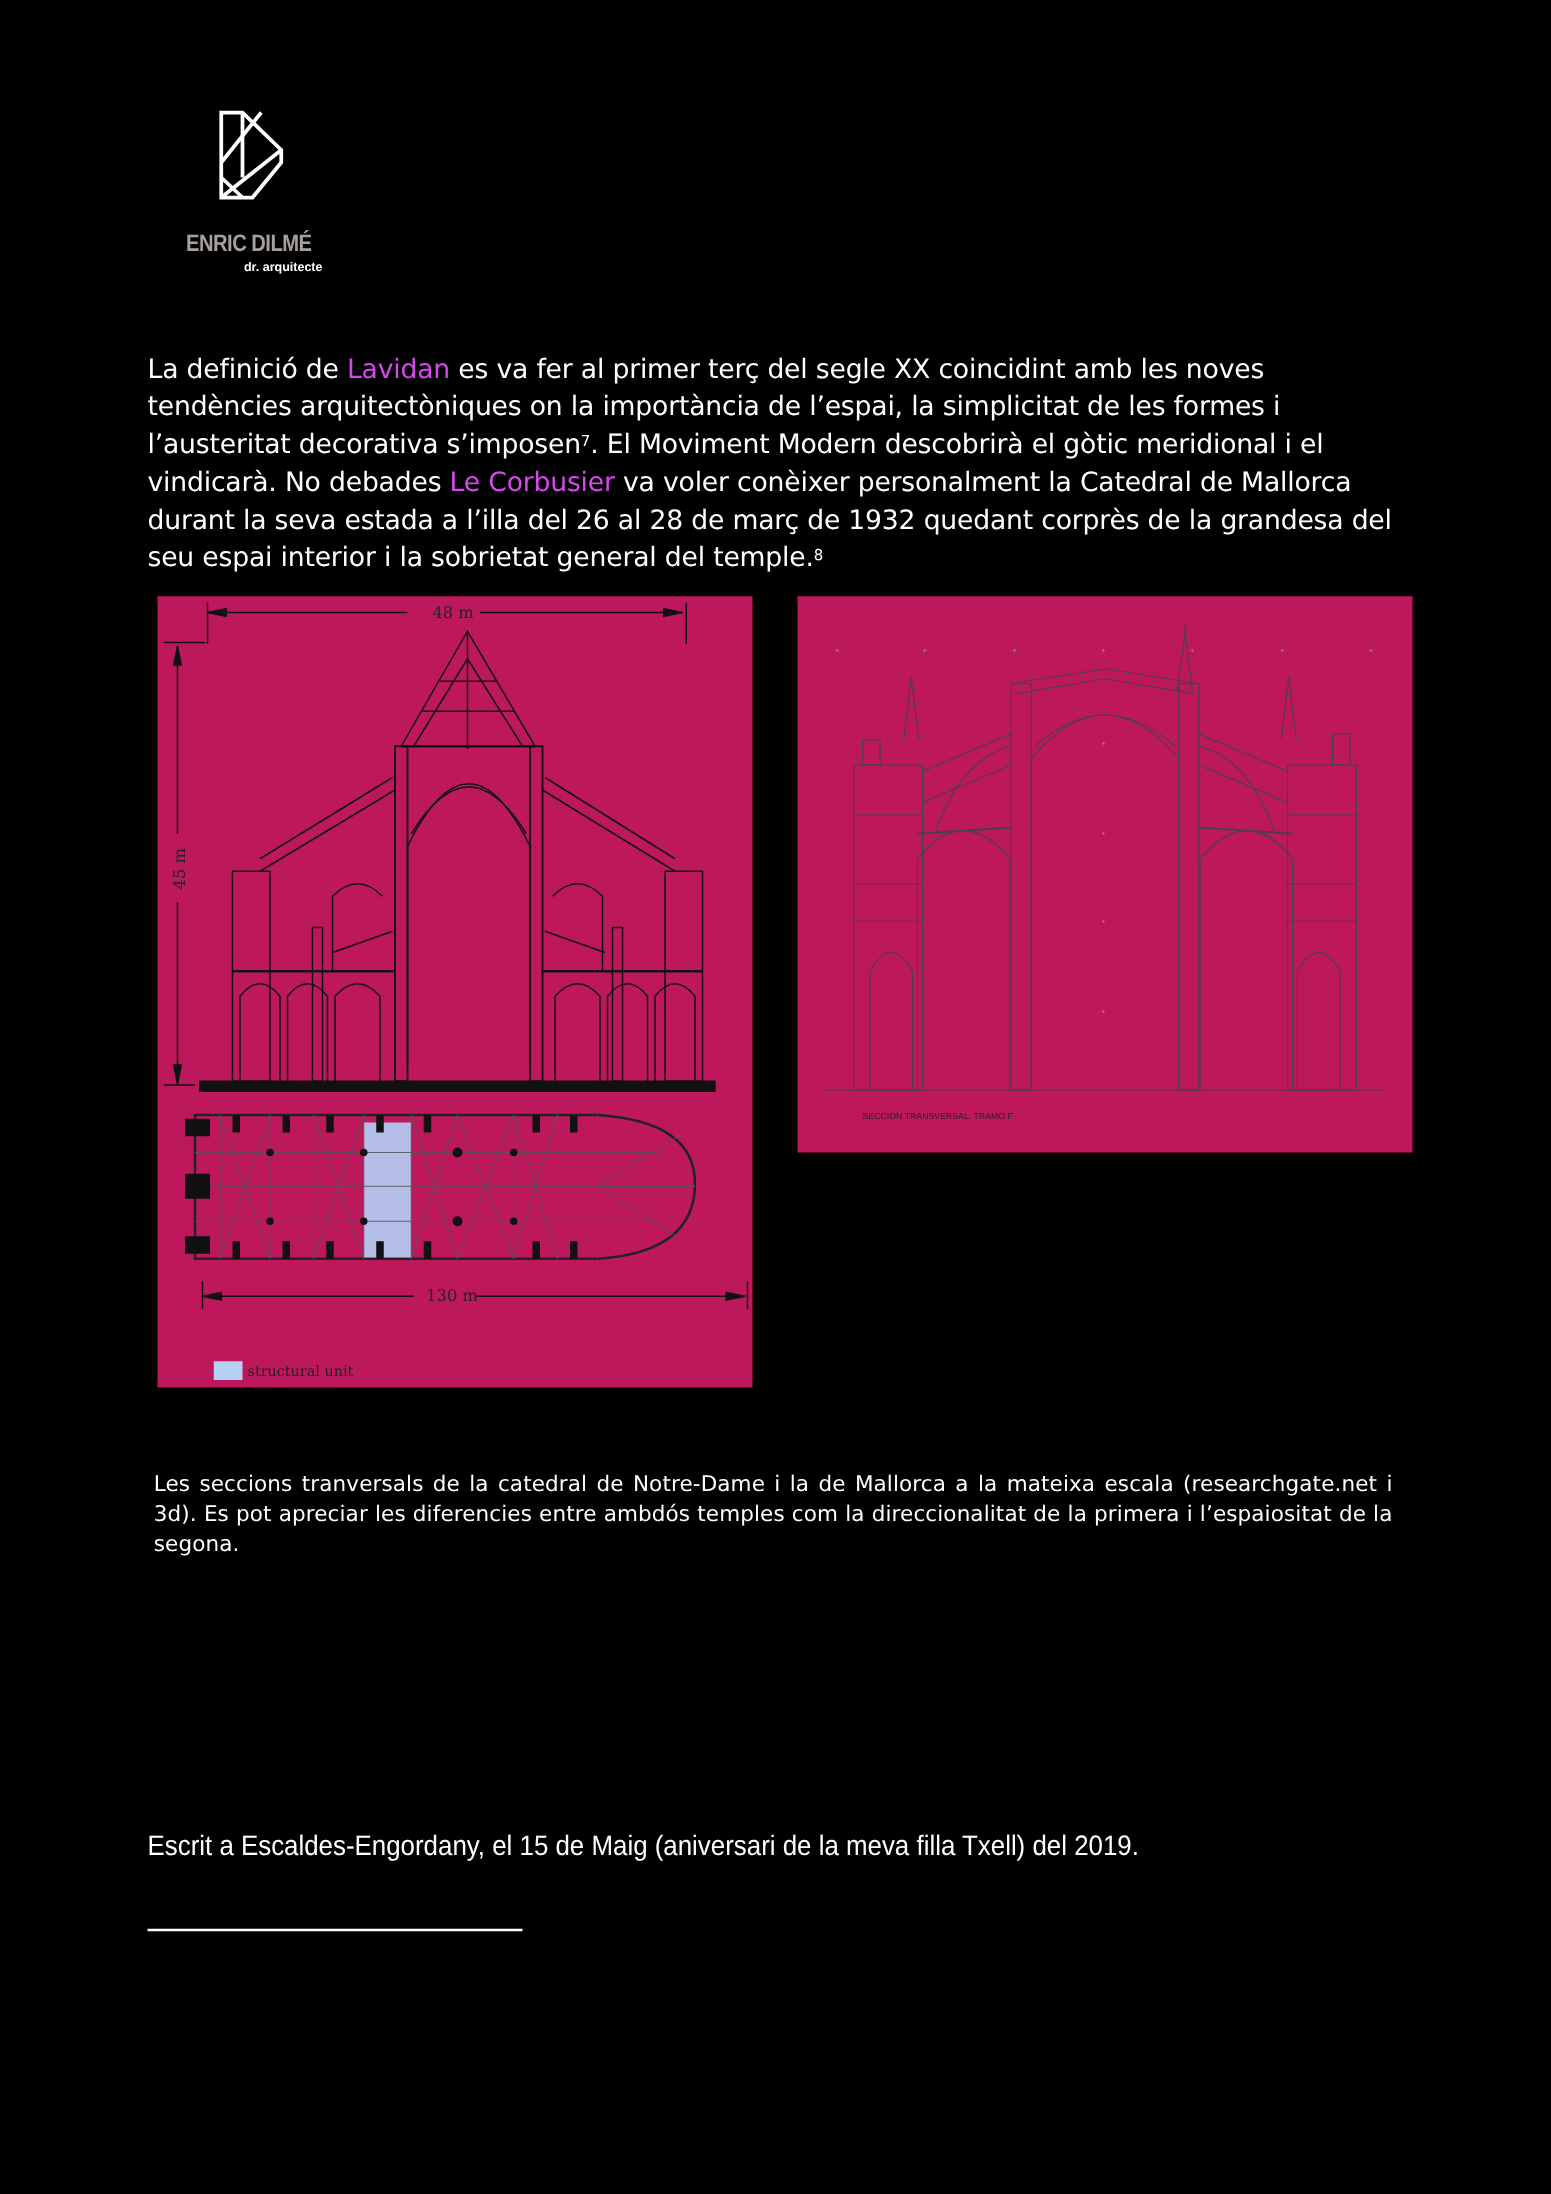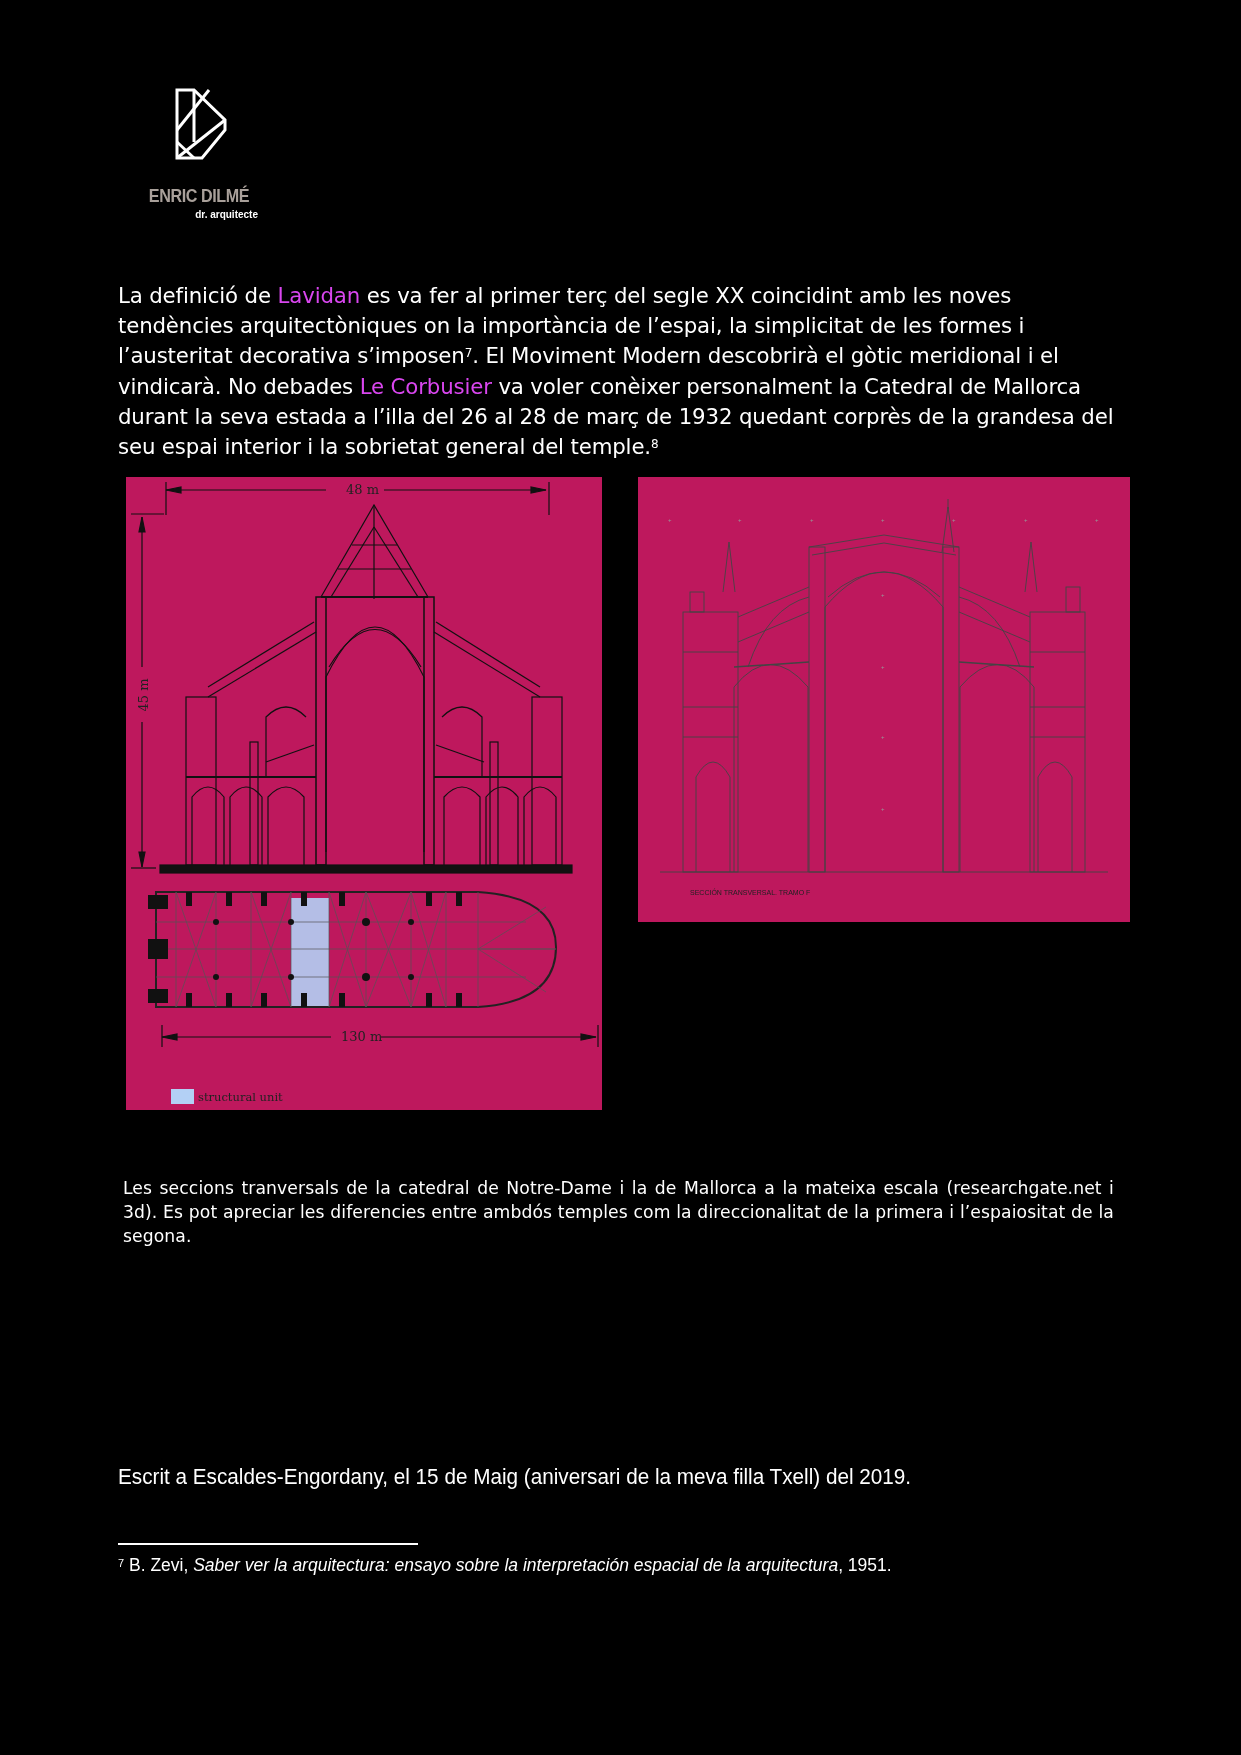--- a/index.html
+++ b/index.html
@@ -231,14 +231,13 @@
     <text x="52" y="418" font-size="7" font-family="Liberation Sans, sans-serif" fill="#222">SECCIÓN TRANSVERSAL. TRAMO F</text>
   </svg>
 </div>
 
 <div class="abs caption">Les seccions tranversals de la catedral de Notre-Dame i la de Mallorca a la mateixa escala (researchgate.net i 3d). Es pot apreciar les diferencies entre ambdós temples com la direccionalitat de la primera i l’espaiositat de la segona.</div>
 
 <div class="abs closing">Escrit a Escaldes-Engordany, el 15 de Maig  (aniversari de la meva filla Txell) del 2019.</div>
 
 <div class="abs fn-rule"></div>
 <div class="abs footnotes">
-  <div><sup>7</sup><span> B. Zevi, </span><i>Saber ver la arquitectura: ensayo sobre la interpretación espacial de la arquitectura</i><span>, 1951.</span></div>
 </div>
 
 </body></html>

